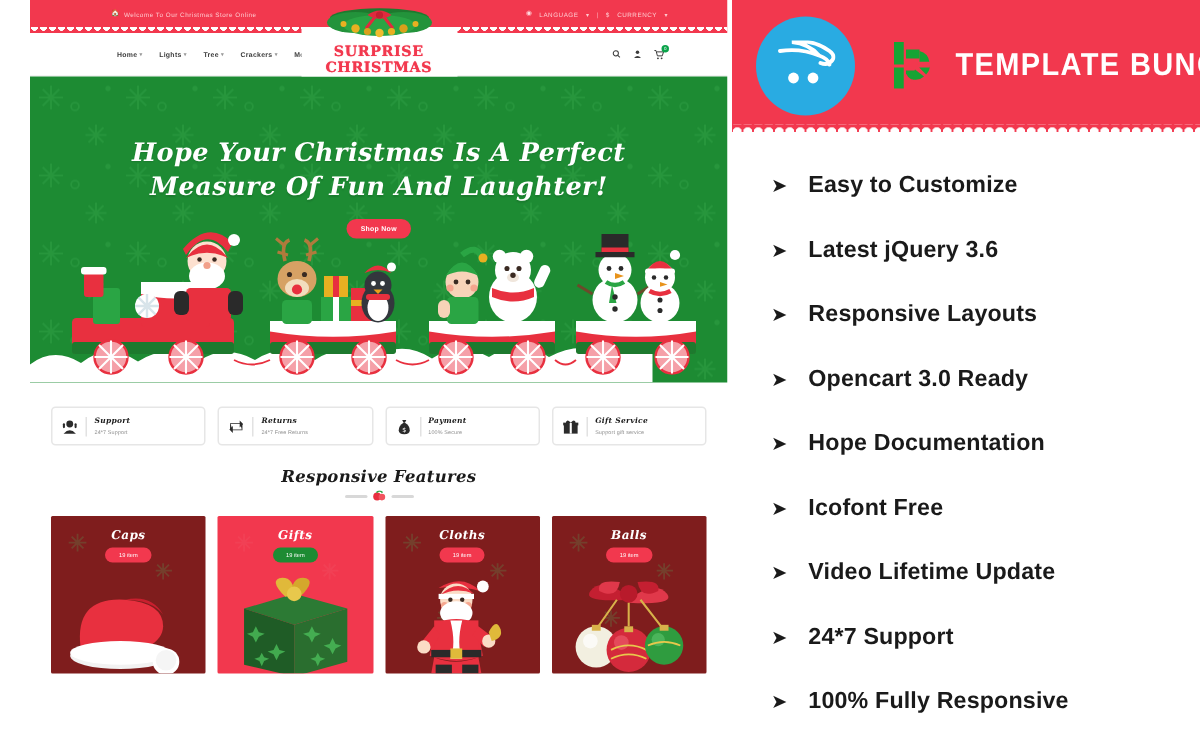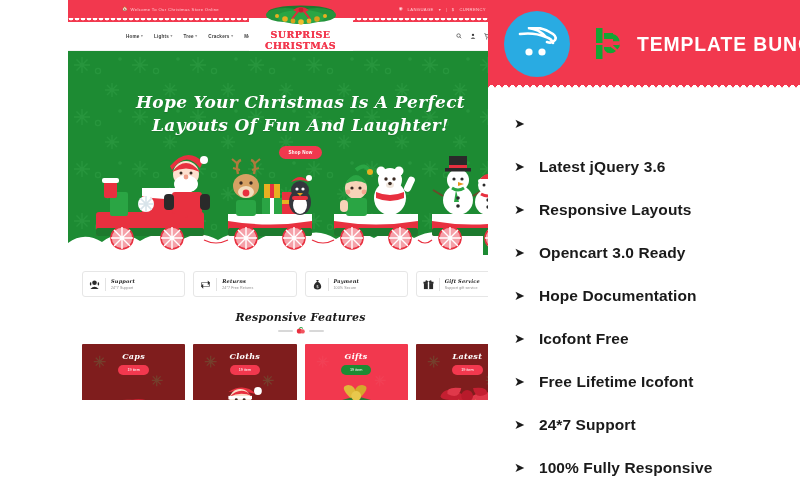--- a/index.html
+++ b/index.html
@@ -7,24 +7,23 @@
     width: 800px; height: 500px;
     overflow: hidden;
     font-family: "Liberation Sans", sans-serif;
     background: #ffffff;
   }
   #app { position: relative; width: 800px; height: 500px; display: flex; }
 
   
   .preview-wrap {
     position: relative;
-    width: 488px; height: 400px;
+    width: 488px; height: 500px;
     background: #ffffff;
     overflow: hidden;
-    margin-left: 48px;
   }
   .site {
     position: absolute; left: 20px; top: 0;
     width: 465px; height: 500px;
     background: #ffffff;
     overflow: hidden;
   }
 
   
   .topbar {
@@ -400,21 +399,21 @@
               </g>
               <circle cx="30" cy="20" r="2.6" fill="none" stroke="#3fae55" stroke-width="1.2"></circle>
               <circle cx="52" cy="8" r="1.8" fill="#3fae55"></circle>
             </pattern>
           </defs>
           <rect width="465" height="204" fill="url(#flk)"></rect>
         </svg>
 
         <div class="hero-title">
           <span>Hope Your Christmas Is A Perfect</span>
-          <span class="l2">Layouts Of Fun And Laughter!</span>
+          <span class="l2">Measure Of Fun And Laughter!</span>
         </div>
         <button class="shop-btn">Shop Now</button>
 
         <svg class="train-art" viewBox="0 0 465 115" preserveAspectRatio="none">
 
           <g>
             <rect x="28" y="72" width="108" height="24" rx="3" fill="#e8303f"></rect>
             <rect x="28" y="88" width="108" height="8" rx="2" fill="#1d7a2e"></rect>
             <rect x="74" y="48" width="46" height="30" rx="3" fill="#e8303f"></rect>
             <path d="M74 48 h46 v8 q-23 6 -46 0z" fill="#ffffff"></path>
@@ -651,20 +650,48 @@
           </svg>
           <div class="cat-name">Caps</div>
           <button class="cat-badge">19 item</button>
           <svg class="cat-img" viewBox="0 0 105 66" preserveAspectRatio="xMidYMax meet">
             <path d="M20 48 q-4 -34 30 -32 q26 2 26 18 q0 8 -10 14z" fill="#e8303f"></path>
             <path d="M50 16 q18 -4 26 10 q-8 -10 -26 -10z" fill="#c91f2e"></path>
             <ellipse cx="47" cy="54" rx="34" ry="9" fill="#f2f2f2"></ellipse>
             <ellipse cx="47" cy="52" rx="34" ry="8" fill="#ffffff"></ellipse>
             <circle cx="78" cy="58" r="9" fill="#ffffff"></circle>
             <circle cx="78" cy="57" r="7" fill="#f5f5f5"></circle>
+          </svg>
+        </div>
+
+        <div class="cat-card alt">
+          <svg class="cat-flakes" viewBox="0 0 105 105" preserveAspectRatio="none">
+            <g stroke="#f0606f" stroke-width="1.2" fill="none">
+              <path d="M18 12 v12 M12 18 h12 M14 14 l8 8 M22 14 l-8 8"></path>
+              <path d="M76 32 v11 M71 37 h11 M72 33 l8 8 M80 33 l-8 8"></path>
+              <path d="M40 64 v11 M35 69 h11 M36 65 l8 8 M44 65 l-8 8"></path>
+            </g>
+          </svg>
+          <div class="cat-name">Gifts</div>
+          <button class="cat-badge">19 item</button>
+          <svg class="cat-img" viewBox="0 0 105 66" preserveAspectRatio="xMidYMax meet">
+            <path d="M18 22 l34 -10 l36 10 l-36 11z" fill="#2c7a34"></path>
+            <path d="M18 22 v38 l34 8 V33z" fill="#1f5c26"></path>
+            <path d="M52 33 v35 l36 -10 V22z" fill="#2a6e2f"></path>
+            <g fill="#49b857" opacity=".85">
+              <path d="M26 34 l2 4 l4 1 l-4 2 l-2 4 l-2 -4 l-4 -2 l4 -1z"></path>
+              <path d="M40 46 l2 4 l4 1 l-4 2 l-2 4 l-2 -4 l-4 -2 l4 -1z"></path>
+              <path d="M30 52 l1.6 3 l3.4 1 l-3.4 1.6 l-1.6 3.4 l-1.6 -3.4 l-3.4 -1.6 l3.4 -1z"></path>
+              <path d="M64 34 l2 4 l4 1 l-4 2 l-2 4 l-2 -4 l-4 -2 l4 -1z"></path>
+              <path d="M78 42 l2 4 l4 1 l-4 2 l-2 4 l-2 -4 l-4 -2 l4 -1z"></path>
+              <path d="M68 52 l1.6 3 l3.4 1 l-3.4 1.6 l-1.6 3.4 l-1.6 -3.4 l-3.4 -1.6 l3.4 -1z"></path>
+            </g>
+            <path d="M46 14 q-12 -12 -2 -13 q8 0 8 12z" fill="#e0b93a"></path>
+            <path d="M56 14 q12 -12 2 -13 q-8 0 -8 12z" fill="#d4a82c"></path>
+            <circle cx="52" cy="12" r="5" fill="#e8c84c"></circle>
           </svg>
         </div>
 
         <div class="cat-card">
           <svg class="cat-flakes" viewBox="0 0 105 105" preserveAspectRatio="none">
             <g stroke="#4fba63" stroke-width="1.2" fill="none">
               <path d="M18 12 v12 M12 18 h12 M14 14 l8 8 M22 14 l-8 8"></path>
               <path d="M76 32 v11 M71 37 h11 M72 33 l8 8 M80 33 l-8 8"></path>
               <path d="M40 64 v11 M35 69 h11 M36 65 l8 8 M44 65 l-8 8"></path>
             </g>
@@ -691,57 +718,29 @@
             <path d="M63 34 l8 6 l-4 8 l-8 -8z" fill="#e8303f"></path>
             <circle cx="26" cy="48" r="4.5" fill="#fbdcc6"></circle>
             <circle cx="70" cy="44" r="4.5" fill="#fbdcc6"></circle>
             <path d="M70 38 q5 -10 8 -2 q2 6 -6 8z" fill="#e0b93a"></path>
             <path d="M33 55 q14 6 30 0 l2 11 h-34z" fill="#e8303f"></path>
             <rect x="34" y="60" width="11" height="6" fill="#2a2a2a"></rect>
             <rect x="52" y="60" width="11" height="6" fill="#2a2a2a"></rect>
           </svg>
         </div>
 
-        <div class="cat-card alt">
-          <svg class="cat-flakes" viewBox="0 0 105 105" preserveAspectRatio="none">
-            <g stroke="#f0606f" stroke-width="1.2" fill="none">
-              <path d="M18 12 v12 M12 18 h12 M14 14 l8 8 M22 14 l-8 8"></path>
-              <path d="M76 32 v11 M71 37 h11 M72 33 l8 8 M80 33 l-8 8"></path>
-              <path d="M40 64 v11 M35 69 h11 M36 65 l8 8 M44 65 l-8 8"></path>
-            </g>
-          </svg>
-          <div class="cat-name">Gifts</div>
-          <button class="cat-badge">19 item</button>
-          <svg class="cat-img" viewBox="0 0 105 66" preserveAspectRatio="xMidYMax meet">
-            <path d="M18 22 l34 -10 l36 10 l-36 11z" fill="#2c7a34"></path>
-            <path d="M18 22 v38 l34 8 V33z" fill="#1f5c26"></path>
-            <path d="M52 33 v35 l36 -10 V22z" fill="#2a6e2f"></path>
-            <g fill="#49b857" opacity=".85">
-              <path d="M26 34 l2 4 l4 1 l-4 2 l-2 4 l-2 -4 l-4 -2 l4 -1z"></path>
-              <path d="M40 46 l2 4 l4 1 l-4 2 l-2 4 l-2 -4 l-4 -2 l4 -1z"></path>
-              <path d="M30 52 l1.6 3 l3.4 1 l-3.4 1.6 l-1.6 3.4 l-1.6 -3.4 l-3.4 -1.6 l3.4 -1z"></path>
-              <path d="M64 34 l2 4 l4 1 l-4 2 l-2 4 l-2 -4 l-4 -2 l4 -1z"></path>
-              <path d="M78 42 l2 4 l4 1 l-4 2 l-2 4 l-2 -4 l-4 -2 l4 -1z"></path>
-              <path d="M68 52 l1.6 3 l3.4 1 l-3.4 1.6 l-1.6 3.4 l-1.6 -3.4 l-3.4 -1.6 l3.4 -1z"></path>
-            </g>
-            <path d="M46 14 q-12 -12 -2 -13 q8 0 8 12z" fill="#e0b93a"></path>
-            <path d="M56 14 q12 -12 2 -13 q-8 0 -8 12z" fill="#d4a82c"></path>
-            <circle cx="52" cy="12" r="5" fill="#e8c84c"></circle>
-          </svg>
-        </div>
-
         <div class="cat-card">
           <svg class="cat-flakes" viewBox="0 0 105 105" preserveAspectRatio="none">
             <g stroke="#4fba63" stroke-width="1.2" fill="none">
               <path d="M18 12 v12 M12 18 h12 M14 14 l8 8 M22 14 l-8 8"></path>
               <path d="M76 32 v11 M71 37 h11 M72 33 l8 8 M80 33 l-8 8"></path>
               <path d="M40 64 v11 M35 69 h11 M36 65 l8 8 M44 65 l-8 8"></path>
             </g>
           </svg>
-          <div class="cat-name">Latest</div>
+          <div class="cat-name">Balls</div>
           <button class="cat-badge">19 item</button>
           <svg class="cat-img" viewBox="0 0 105 66" preserveAspectRatio="xMidYMax meet">
             <path d="M52 14 q-18 -14 -26 -4 q-6 8 26 6z" fill="#c41f31"></path>
             <path d="M52 16 q18 -14 26 -4 q6 8 -26 6z" fill="#e0384a"></path>
             <path d="M46 4 q-16 -2 -14 6 q12 6 14 -6z" fill="#e0384a"></path>
             <path d="M58 4 q16 -2 14 6 q-12 6 -14 -6z" fill="#c41f31"></path>
             <circle cx="52" cy="12" r="6" fill="#b81a2b"></circle>
             <path d="M44 16 l-14 20 M52 18 l0 16 M60 16 l14 18" stroke="#d8b14a" stroke-width="1.4" fill="none"></path>
             <circle cx="30" cy="48" r="14" fill="#f2efe0"></circle>
             <circle cx="26" cy="44" r="5" fill="#ffffff" opacity=".7"></circle>
@@ -782,20 +781,21 @@
           <path d="M2 18 h6.5 v14 H2z" fill="#15a434"></path>
           <path d="M10 20 h6 l-2.4 6 A8.4 8.4 0 0 1 10 22z" fill="#15a434"></path>
         </svg>
         <span class="tb-name">Template Bunch</span>
       </div>
     </div>
 
     <div class="features">
       <div class="feat">
         <span class="feat-arrow">➤</span>
+        <span class="feat-label">Easy to Customize</span>
       </div>
       <div class="feat">
         <span class="feat-arrow">➤</span>
         <span class="feat-label">Latest jQuery 3.6</span>
       </div>
       <div class="feat">
         <span class="feat-arrow">➤</span>
         <span class="feat-label">Responsive Layouts</span>
       </div>
       <div class="feat">
@@ -805,21 +805,21 @@
       <div class="feat">
         <span class="feat-arrow">➤</span>
         <span class="feat-label">Hope Documentation</span>
       </div>
       <div class="feat">
         <span class="feat-arrow">➤</span>
         <span class="feat-label">Icofont Free</span>
       </div>
       <div class="feat">
         <span class="feat-arrow">➤</span>
-        <span class="feat-label">Free Lifetime Icofont</span>
+        <span class="feat-label">Video Lifetime Update</span>
       </div>
       <div class="feat">
         <span class="feat-arrow">➤</span>
         <span class="feat-label">24*7 Support</span>
       </div>
       <div class="feat">
         <span class="feat-arrow">➤</span>
         <span class="feat-label">100% Fully Responsive</span>
       </div>
     </div>

